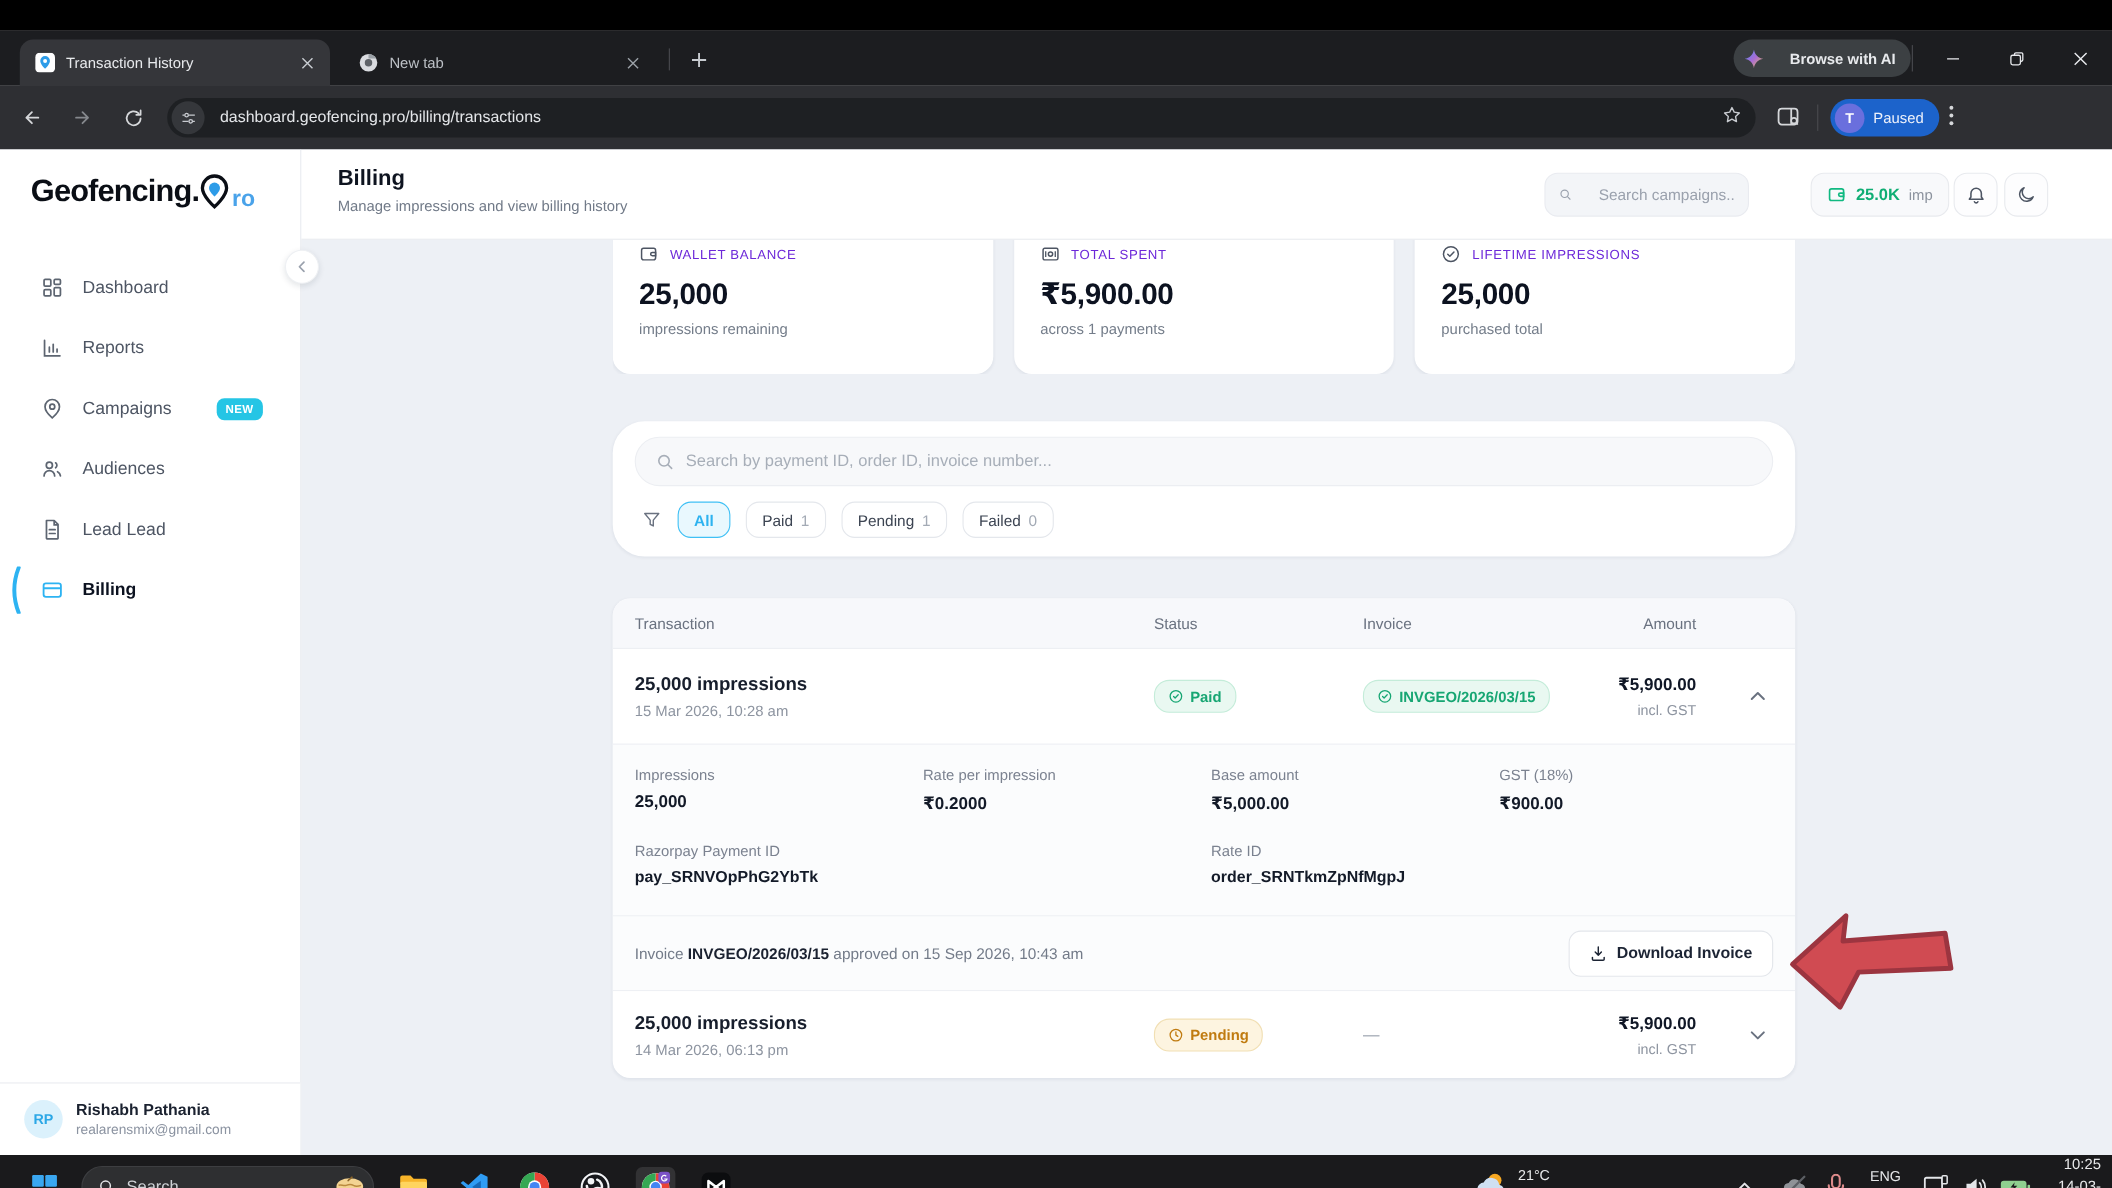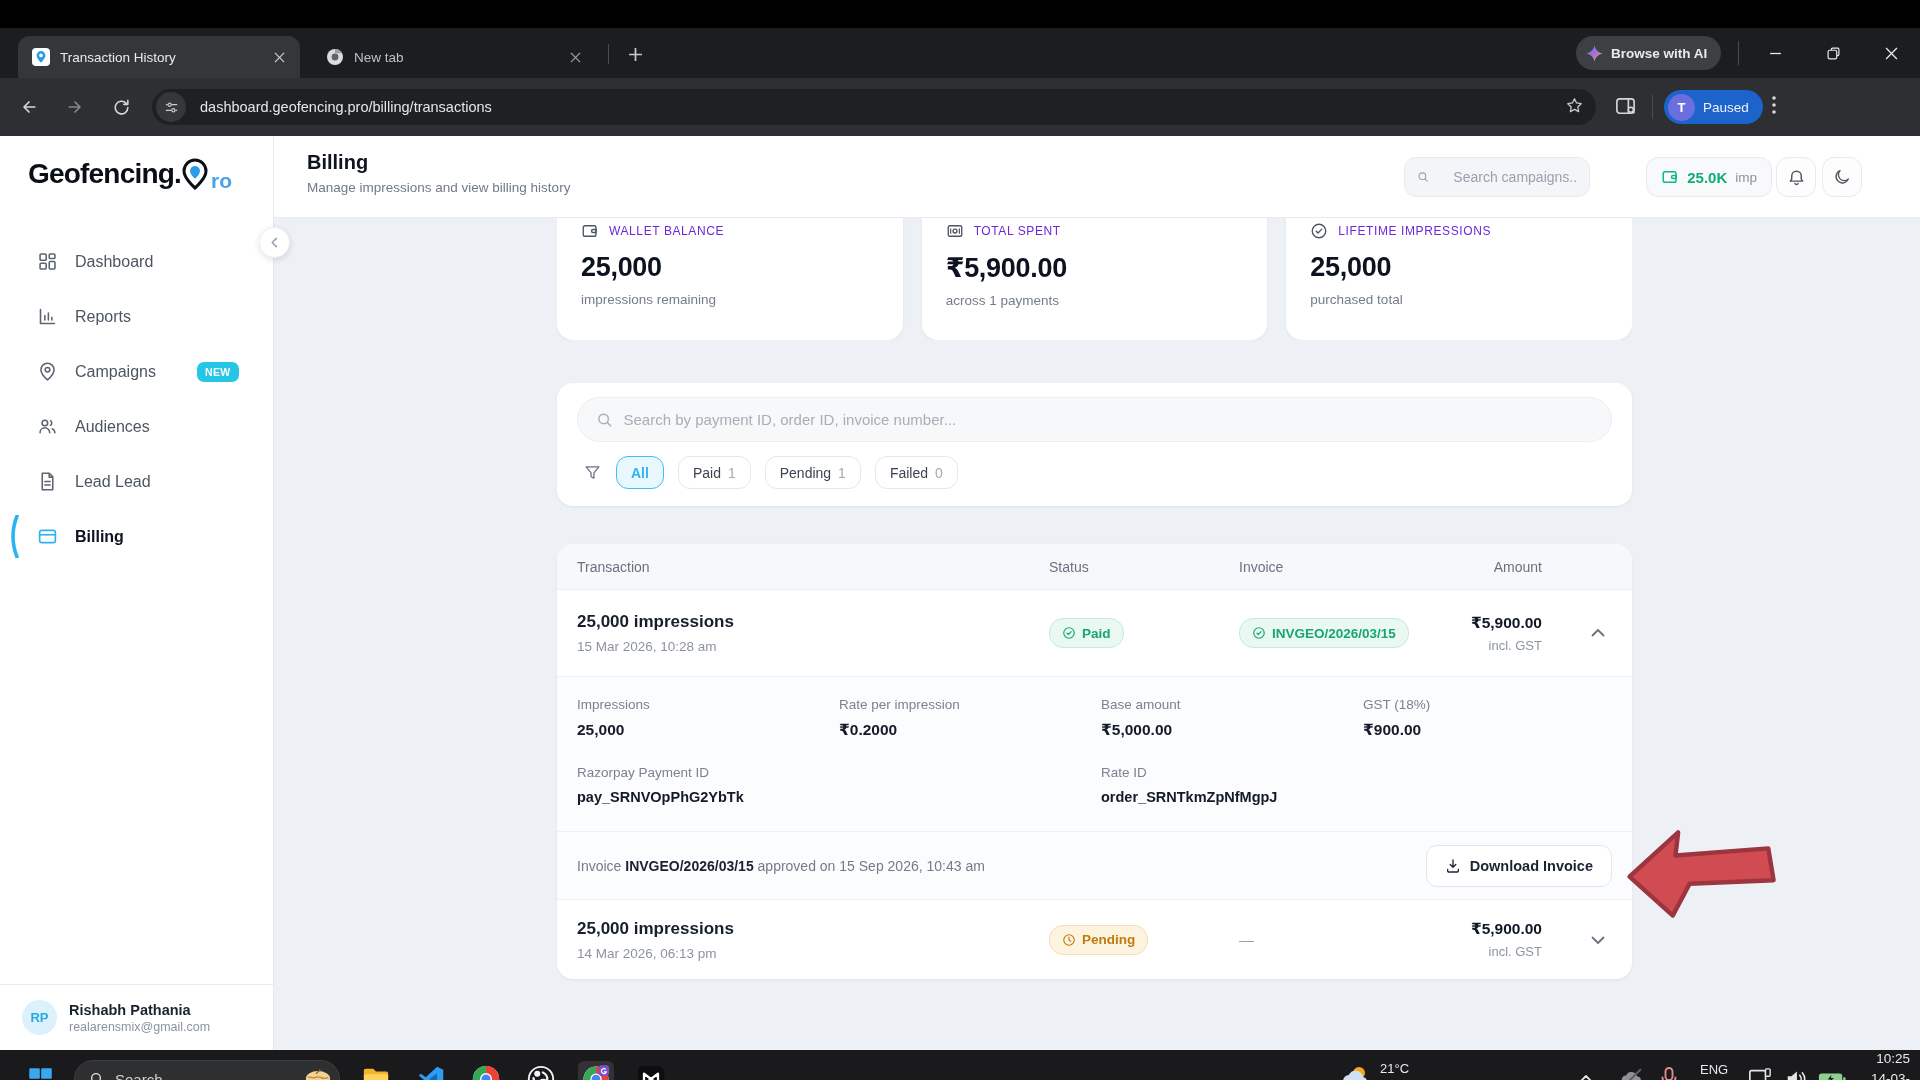--- a/index.html
+++ b/index.html
@@ -15,21 +15,21 @@
   .tab.inactive { left:312px; width:284px; color:#bdc1c6; }
   .tab-title { font-size:13.5px; white-space:nowrap; overflow:hidden; flex:1; }
   .favicon { width:18px; height:18px; flex:0 0 auto; }
   .tab-close { width:18px; height:18px; display:flex; align-items:center; justify-content:center;
                color:#9aa0a6; border-radius:50%; }
   .tab.active .tab-close { color:#c7cbd0; }
   .tab-divider { position:absolute; left:608px; top:16px; width:1px; height:20px; background:#4a4b4f; }
   .newtab-btn { position:absolute; left:622px; top:13px; width:26px; height:26px; color:#c7cbd0;
                 display:flex; align-items:center; justify-content:center; }
   .browse-ai { position:absolute; left:1576px; top:8px; height:34px; padding:0 14px 0 10px;
-               background:#3c4043; border-radius:17px; display:flex; align-items:center; gap:8px;
+               background:#3c4043; border-radius:17px; display:flex; align-items:center; gap:24px;
                color:#e8eaed; font-size:13.5px; font-weight:bold; }
   .chrome-divider { position:absolute; left:1738px; top:13px; width:1px; height:24px; background:#4a4b4f; }
   .win-controls { position:absolute; right:0; top:0; height:50px; display:flex; }
   .win-btn { width:58px; height:50px; display:flex; align-items:center; justify-content:center; color:#e8eaed; }
 
   .toolbar { position:absolute; top:50px; left:0; width:1920px; height:58px; background:#2e2f33; }
   .nav-ico { position:absolute; top:14px; width:30px; height:30px; display:flex; align-items:center;
              justify-content:center; color:#d5d7da; border-radius:50%; }
   .url-pill { position:absolute; left:152px; top:11px; width:1444px; height:36px; background:#1e2023;
               border-radius:18px; display:flex; align-items:center; padding:0 10px 0 4px; }
@@ -99,21 +99,21 @@
 
   .cards-clip { height:122px; overflow:hidden; }
   .cards { display:grid; grid-template-columns:1fr 1fr 1fr; gap:19px; margin-top:-20px; }
   .stat-card { background:#fff; border-radius:16px; height:142px; padding:24px 24px 0 24px;
                box-shadow:0 1px 3px rgba(25,35,60,.06); }
   .stat-top { display:flex; align-items:center; gap:10px; color:#4d5563; }
   .stat-label { font-size:12px; font-weight:normal; letter-spacing:0.6px; color:#6d28d9; }
   .stat-value { font-size:27px; font-weight:800; color:#0c1220; margin-top:12px; letter-spacing:-0.3px; }
   .stat-sub { font-size:13.5px; color:#747d8a; margin-top:9px; }
 
-  .filter-card { margin-top:43px; height:123px; background:#fff; border-radius:16px;
+  .filter-card { margin-top:43px; height:123px; background:#fff; border-radius:29px;
                  box-shadow:0 1px 3px rgba(25,35,60,.06); padding:14px 20px 0 20px; }
   .big-search { height:45px; background:#f7f8fa; border:1px solid #eceef2; border-radius:23px;
                 display:flex; align-items:center; padding:0 18px; gap:10px; color:#a7aeb8; }
   .big-search input { border:0; outline:0; background:transparent; width:100%; font-size:15px;
                       font-family:inherit; color:#323a48; }
   .big-search input::placeholder { color:#a7aeb8; }
   .chip-row { display:flex; align-items:center; margin-top:14px; padding-left:7px; gap:14px; }
   .chip { height:33px; padding:0 14px; border-radius:12px; border:1px solid #e4e7ec; background:#fff;
           display:flex; align-items:center; gap:7px; font-size:14px; color:#3c4452; font-weight:500; cursor:pointer; }
   .chip .cnt { color:#a3aab5; }

